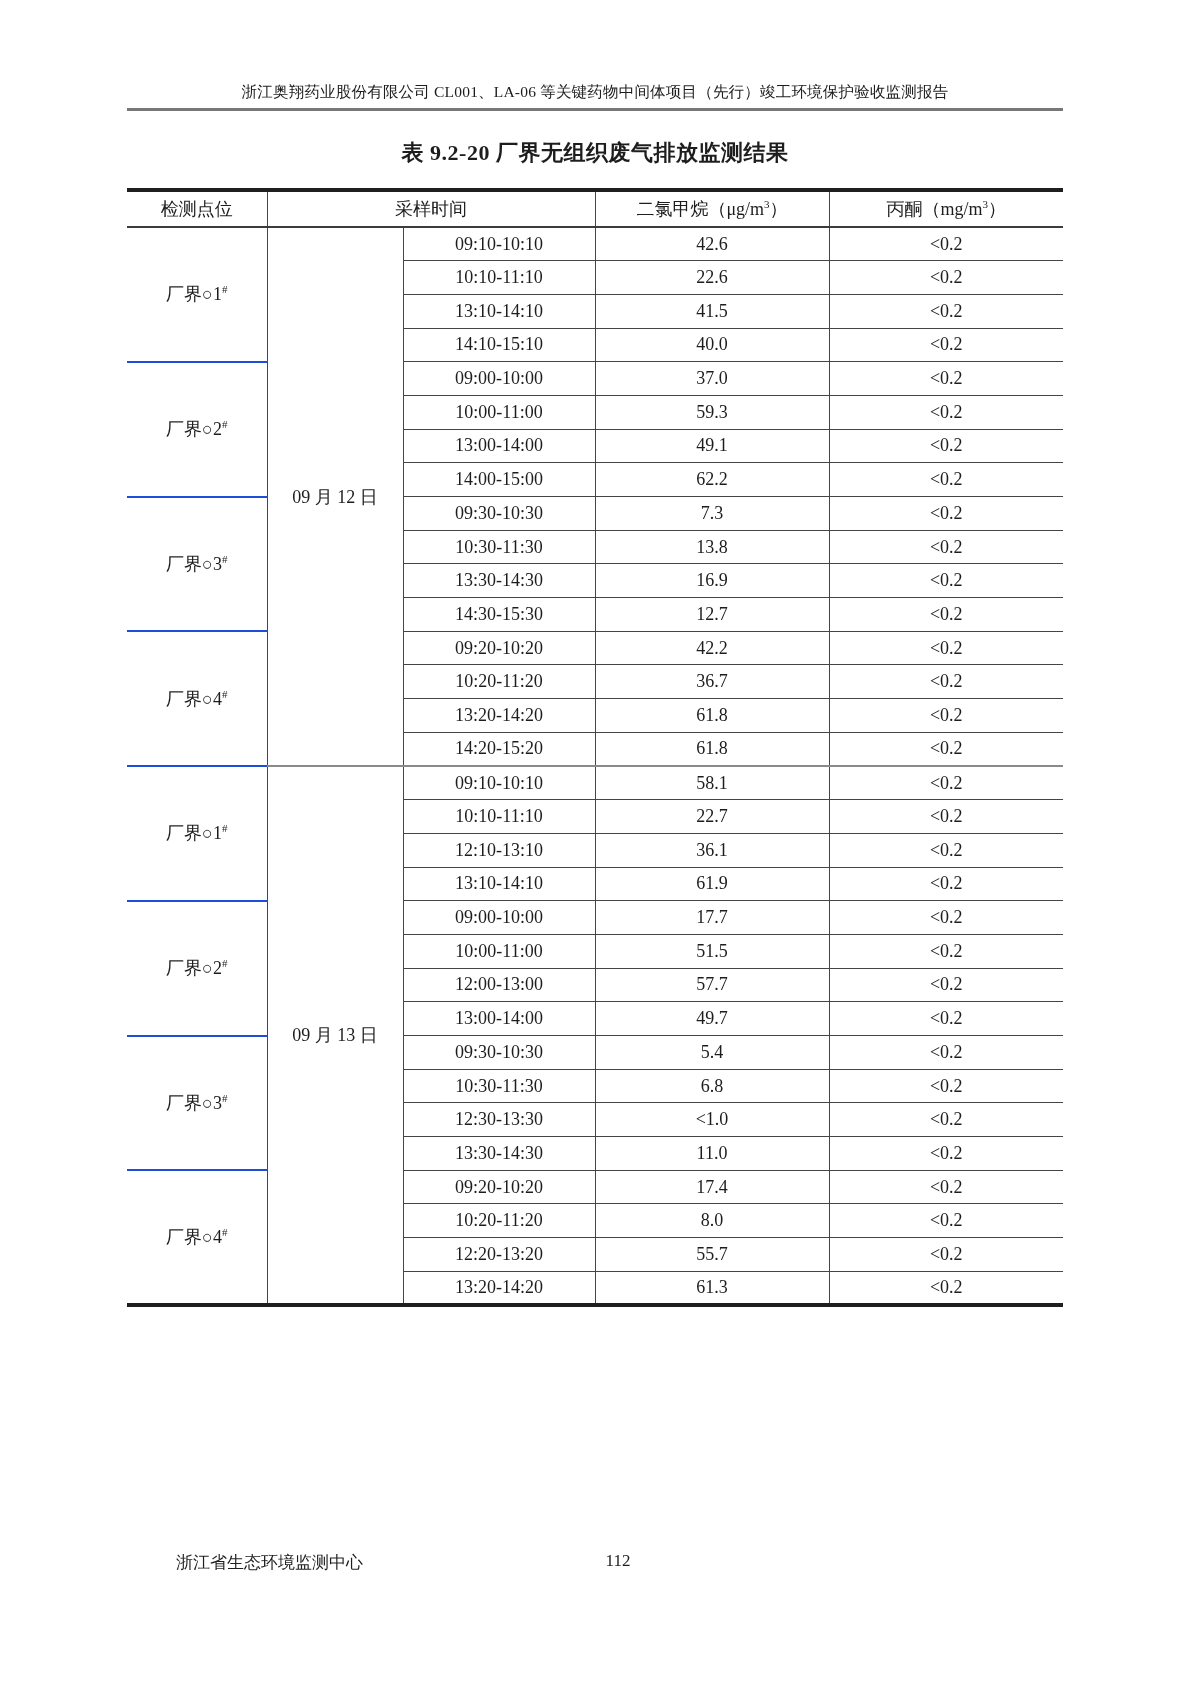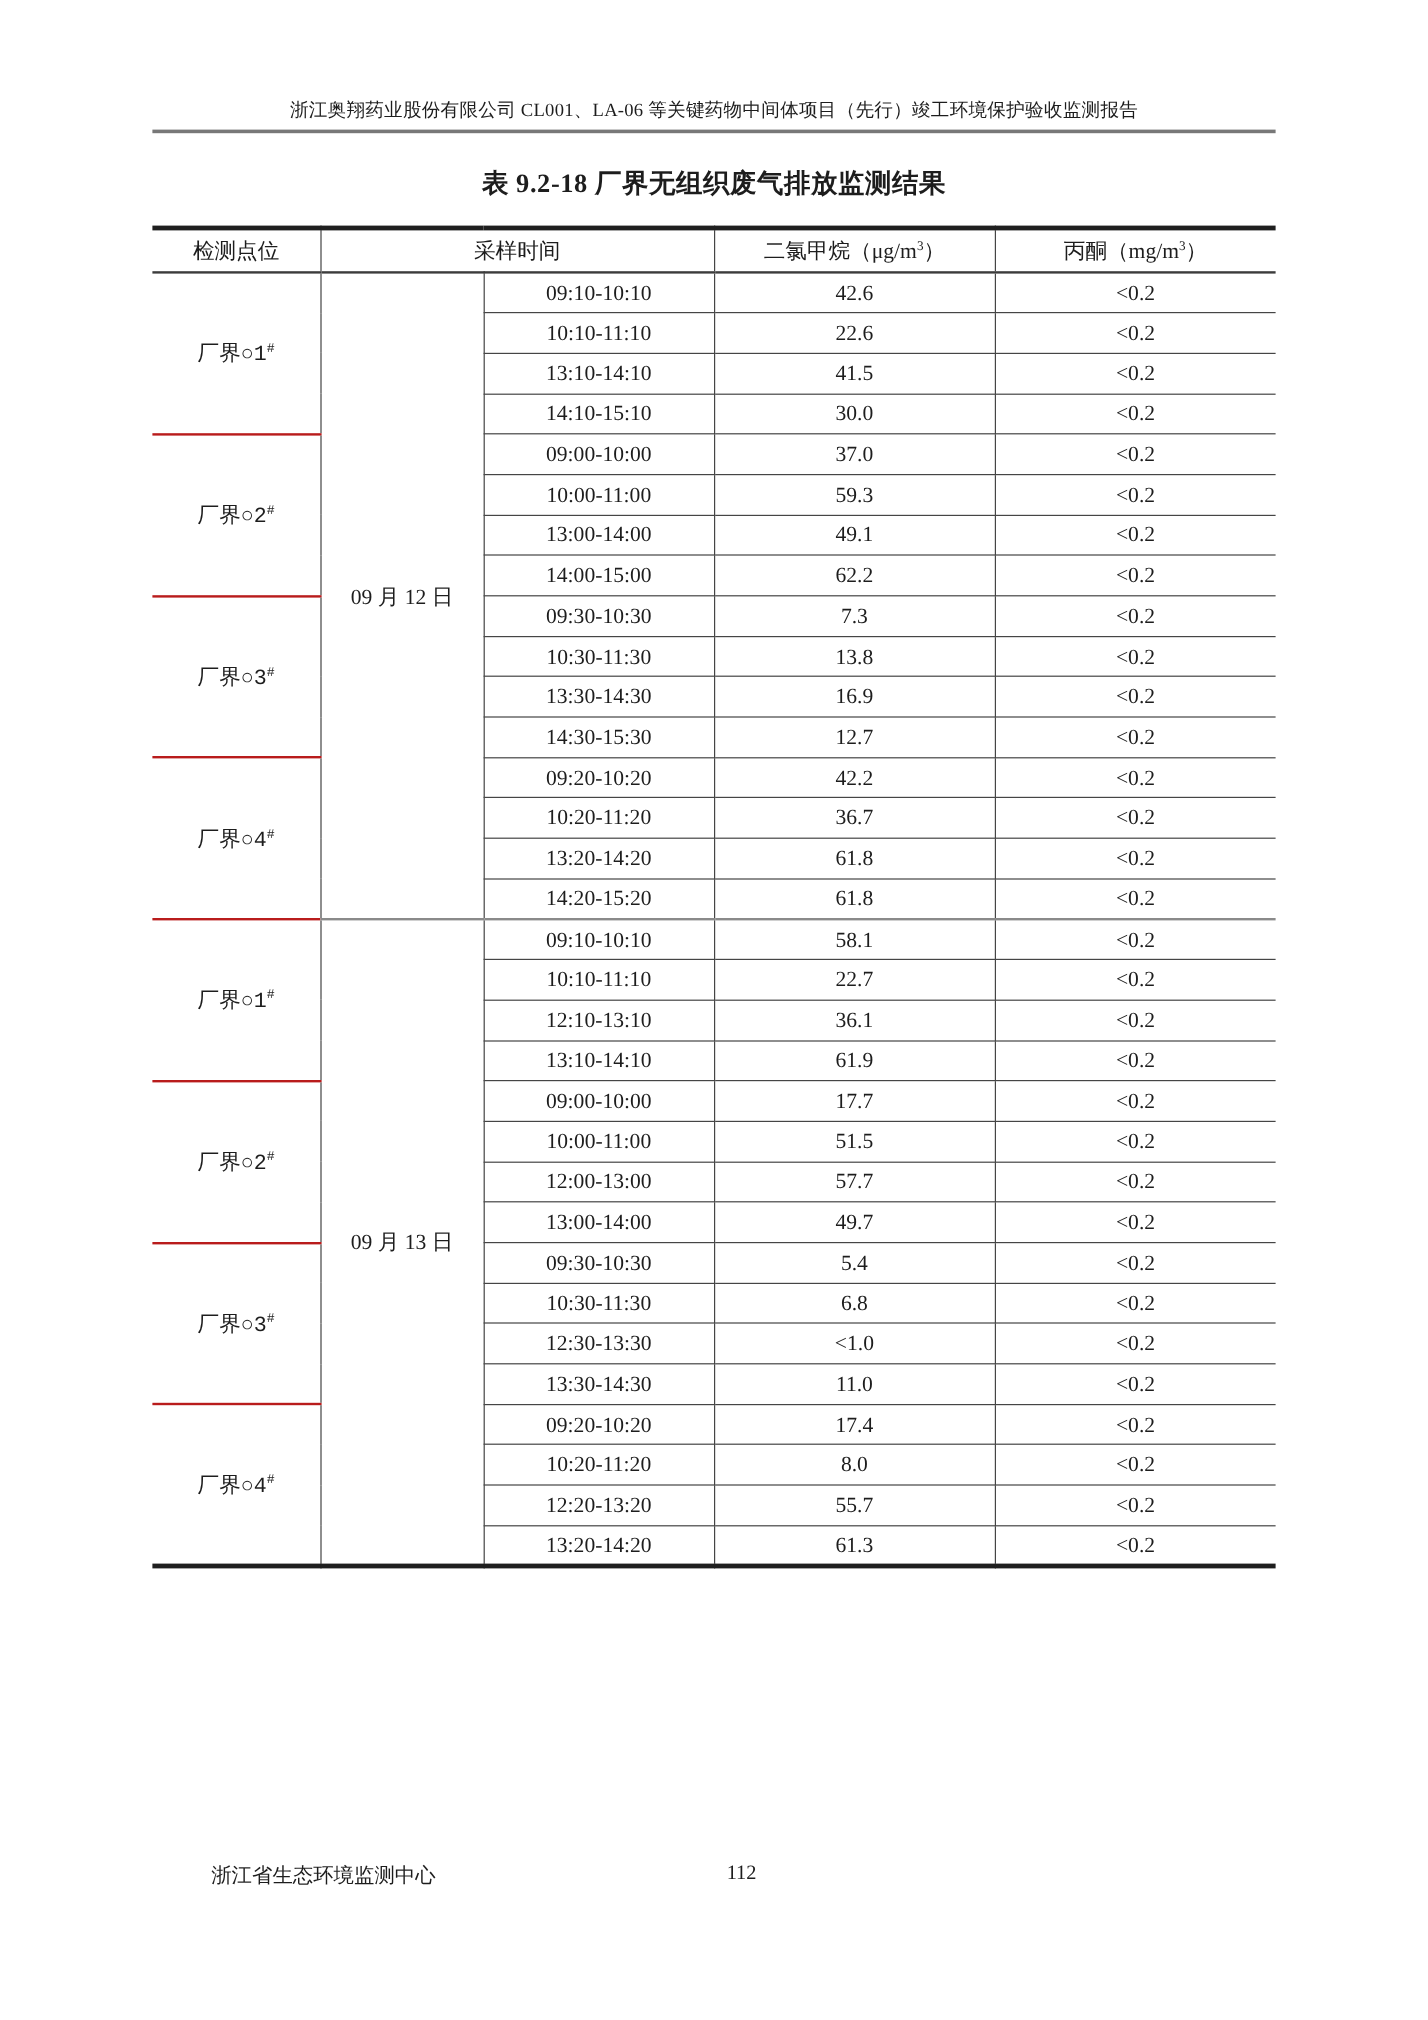--- a/index.html
+++ b/index.html
@@ -34,36 +34,36 @@
     font-size:18px;font-weight:normal;
     border-left:1.5px solid #454545;border-right:1.5px solid #454545;
   }
   tr > *:first-child{border-left:none;}
   tr > *:last-child{border-right:none;}
   thead tr{height:37px;}
   thead th{border-bottom:2px solid #3c3c3c;}
   tbody tr{height:33.7px;}
   tbody td{border-bottom:1.5px solid #454545;}
   tbody tr:last-child td{border-bottom:none;}
-  td.point-cell{border-bottom:2px solid #b91c1c;font-family:Liberation Mono, monospace;}
+  td.point-cell{border-bottom:2px solid #1d4ed8;}
   td.group-end{border-bottom:2px solid #8a8a8a !important;margin-left:29px;}
   sup{font-size:11px;line-height:0;}
   .footer-left{
     position:absolute;top:1551px;left:176px;font-size:17px;white-space:nowrap;text-align:right;
   }
   .footer-page{
     position:absolute;top:1551px;left:618px;transform:translateX(-50%);font-size:17px;
   }
 </style>
 </head>
 <body>
 
 <div class="doc-header">浙江奥翔药业股份有限公司 CL001、LA-06 等关键药物中间体项目（先行）竣工环境保护验收监测报告</div>
 <div class="header-rule"></div>
-<div class="table-title">表 9.2-18  厂界无组织废气排放监测结果</div>
+<div class="table-title">表 9.2-20  厂界无组织废气排放监测结果</div>
 
 <table class="monitoring">
   <colgroup>
     <col class="c-point">
       <col class="c-date">
       <col class="c-time">
       <col class="c-dcm">
       <col class="c-acetone">
   </colgroup>
   <thead>
@@ -87,21 +87,21 @@
         <td class="dcm-cell">22.6</td>
         <td class="acetone-cell">&lt;0.2</td>
       </tr>
       <tr>
         <td class="time-cell">13:10-14:10</td>
         <td class="dcm-cell">41.5</td>
         <td class="acetone-cell">&lt;0.2</td>
       </tr>
       <tr>
         <td class="time-cell">14:10-15:10</td>
-        <td class="dcm-cell">30.0</td>
+        <td class="dcm-cell">40.0</td>
         <td class="acetone-cell">&lt;0.2</td>
       </tr>
       <tr>
         <td class="point-cell" rowspan="4">厂界○2<sup>#</sup></td>
         <td class="time-cell">09:00-10:00</td>
         <td class="dcm-cell">37.0</td>
         <td class="acetone-cell">&lt;0.2</td>
       </tr>
       <tr>
         <td class="time-cell">10:00-11:00</td>

